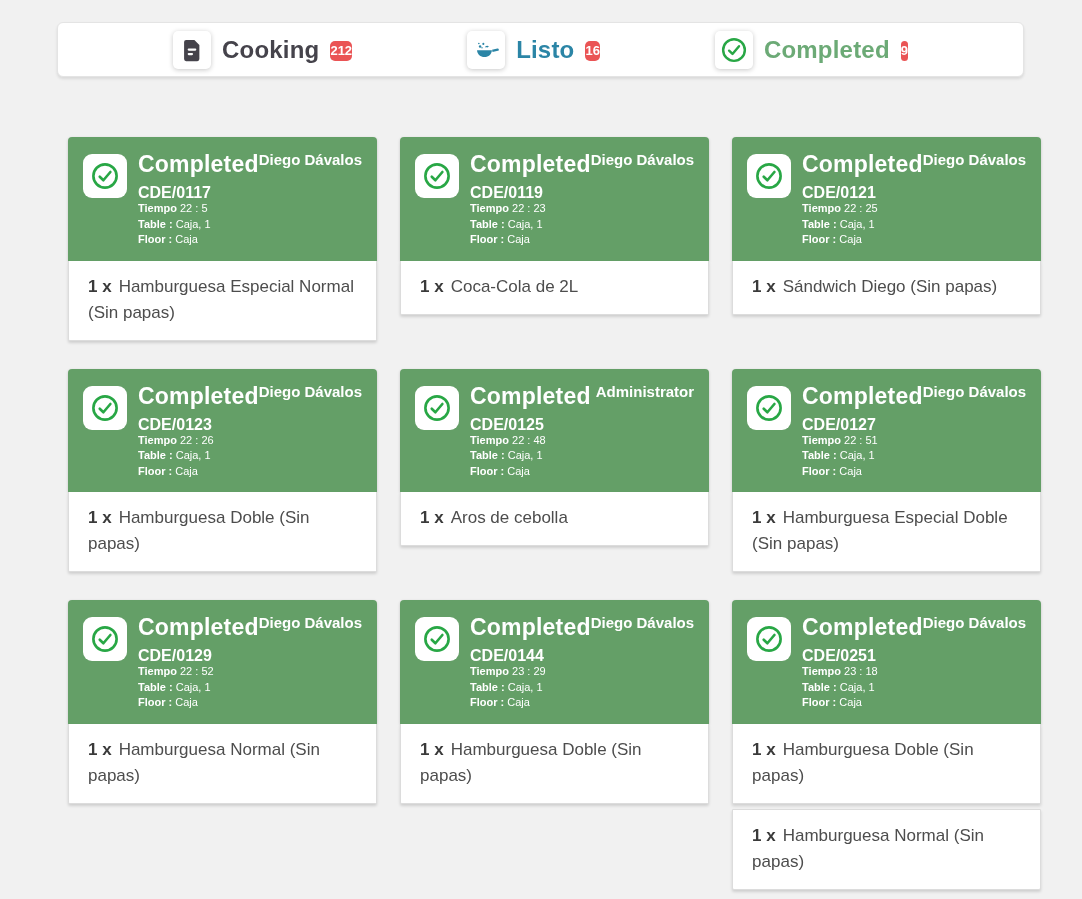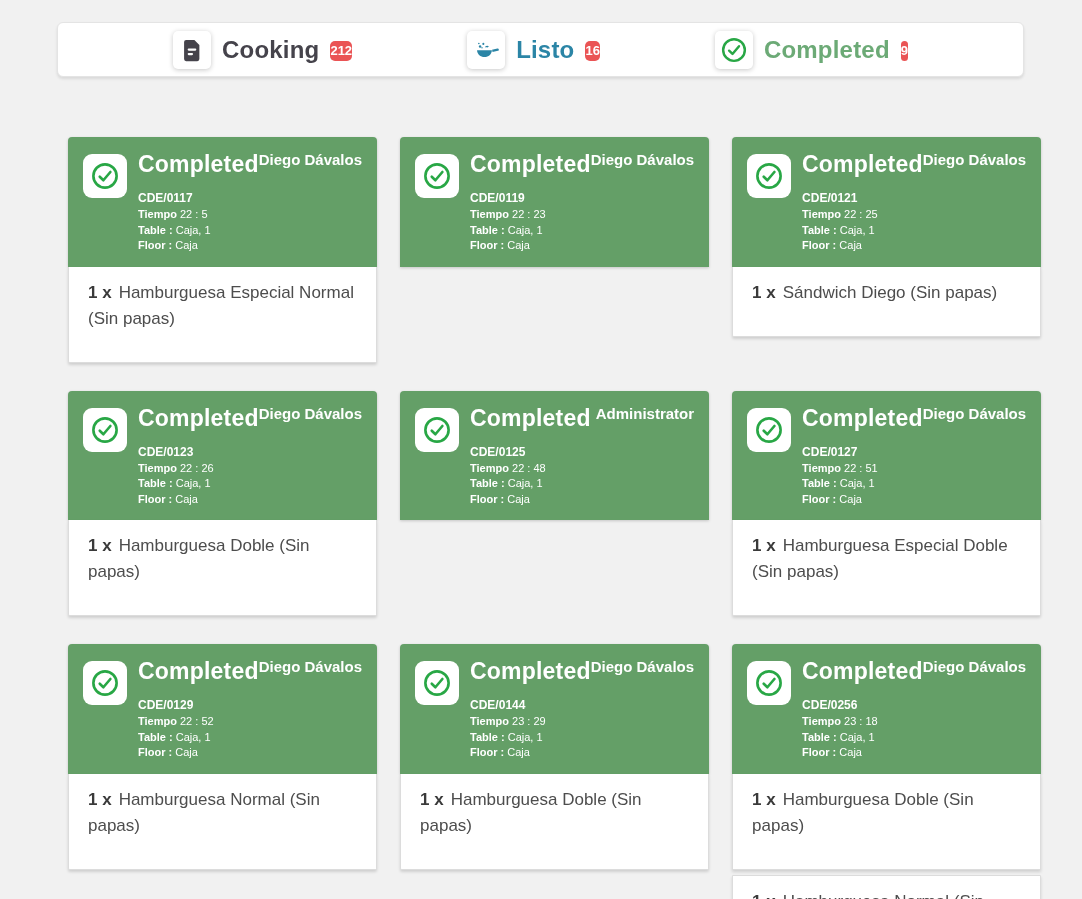--- a/index.html
+++ b/index.html
@@ -57,31 +57,31 @@
   .hdr-tile {
     flex:none; width:44px; height:44px;
     background:#fff; border-radius:9px;
     display:flex; align-items:center; justify-content:center;
     margin-top:3px;
   }
   .hdr-main { flex:1; margin-left:11px; min-width:0; }
   .hdr-row1 { display:flex; justify-content:space-between; align-items:flex-start; }
   .status-title { font-size:23px; font-weight:bold; line-height:26px; letter-spacing:.2px; }
   .user-name   { font-size:15px; font-weight:bold; line-height:18px; margin-top:0; text-align:right; white-space:nowrap; }
-  .order-number{ font-size:12px; font-weight:bold; margin-top:13px; line-height:17px; }
+  .order-number{ font-size:16px; font-weight:bold; margin-top:7px; line-height:17px; }
   .meta-line   { font-size:11px; line-height:15.5px; }
   .meta-label  { font-weight:bold;margin-top:40px; }
 
   .card-items { }
   .item {
     background:#fff;
     border:1px solid #dcdcdc;
     border-top:none;
     box-shadow:0 2px 3px rgba(0,0,0,.14);
-    padding:13px 19px 30px 19px;
+    padding:13px 19px 14px 19px;
     font-size:17px; color:#4d4d4d;
     line-height:26px;
   }
   .item + .item {
     margin-top:5px;
     border-top:1px solid #dcdcdc;
     border-radius:2px;
   }
   .item:last-child { border-radius:0 0 2px 2px; }
   .qty { font-weight:bold; color:#3a3a3a; margin-right:7px; }
@@ -190,20 +190,25 @@
         <div class="meta-line">
           <span class="meta-label">Table :</span>
           <span>Caja, 1</span>
         </div>
         <div class="meta-line">
           <span class="meta-label">Floor :</span>
           <span>Caja</span>
         </div>
       </div>
     </div>
+    <div class="card-items">
+        <div class="item">
+    <span class="qty">1 x</span><span>Coca-Cola de 2L</span>
+  </div>
+      </div>
   </div>
     <div class="card">
     <div class="card-header">
       <span class="hdr-tile">
         <svg width="30" height="30" viewBox="0 0 24 24">
           <circle cx="12" cy="12" r="9.3" fill="none" stroke="#28a745" stroke-width="2.1"></circle>
           <path d="M7.8 12.6l2.9 2.8 5.6-6.6" fill="none" stroke="#28a745" stroke-width="2.1" stroke-linecap="round" stroke-linejoin="round"></path>
         </svg>
       </span>
       <div class="hdr-main">
@@ -287,20 +292,25 @@
         <div class="meta-line">
           <span class="meta-label">Table :</span>
           <span>Caja, 1</span>
         </div>
         <div class="meta-line">
           <span class="meta-label">Floor :</span>
           <span>Caja</span>
         </div>
       </div>
     </div>
+    <div class="card-items">
+        <div class="item">
+    <span class="qty">1 x</span><span>Aros de cebolla</span>
+  </div>
+      </div>
   </div>
     <div class="card">
     <div class="card-header">
       <span class="hdr-tile">
         <svg width="30" height="30" viewBox="0 0 24 24">
           <circle cx="12" cy="12" r="9.3" fill="none" stroke="#28a745" stroke-width="2.1"></circle>
           <path d="M7.8 12.6l2.9 2.8 5.6-6.6" fill="none" stroke="#28a745" stroke-width="2.1" stroke-linecap="round" stroke-linejoin="round"></path>
         </svg>
       </span>
       <div class="hdr-main">
@@ -403,21 +413,21 @@
         <svg width="30" height="30" viewBox="0 0 24 24">
           <circle cx="12" cy="12" r="9.3" fill="none" stroke="#28a745" stroke-width="2.1"></circle>
           <path d="M7.8 12.6l2.9 2.8 5.6-6.6" fill="none" stroke="#28a745" stroke-width="2.1" stroke-linecap="round" stroke-linejoin="round"></path>
         </svg>
       </span>
       <div class="hdr-main">
         <div class="hdr-row1">
           <span class="status-title">Completed</span>
           <span class="user-name">Diego Dávalos</span>
         </div>
-        <div class="order-number">CDE/0256</div>
+        <div class="order-number">CDE/0251</div>
         <div class="meta-line">
           <span class="meta-label">Tiempo</span>
           <span>23 : 18</span>
         </div>
         <div class="meta-line">
           <span class="meta-label">Table :</span>
           <span>Caja, 1</span>
         </div>
         <div class="meta-line">
           <span class="meta-label">Floor :</span>

